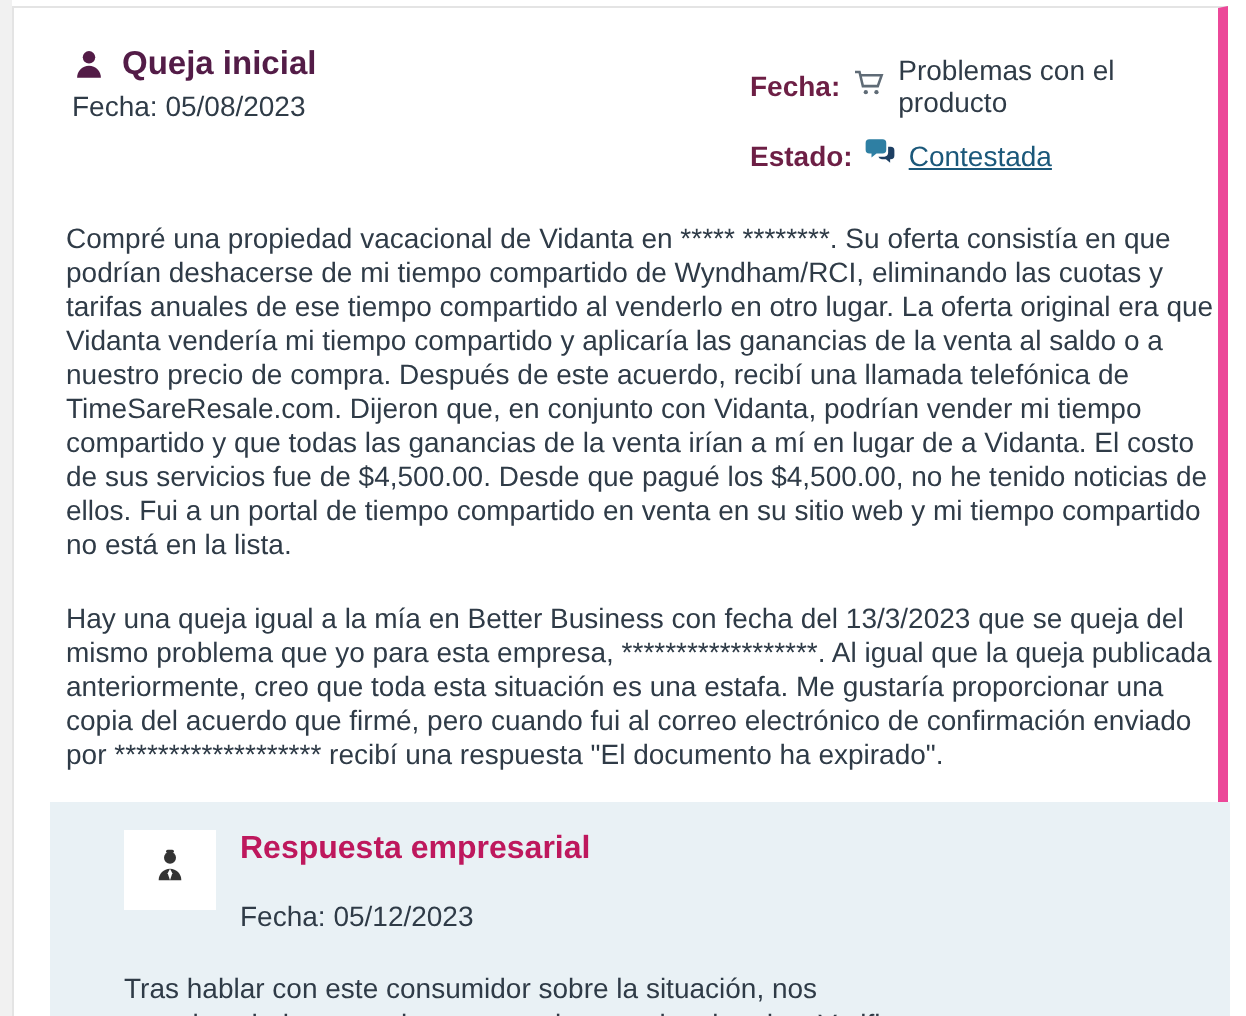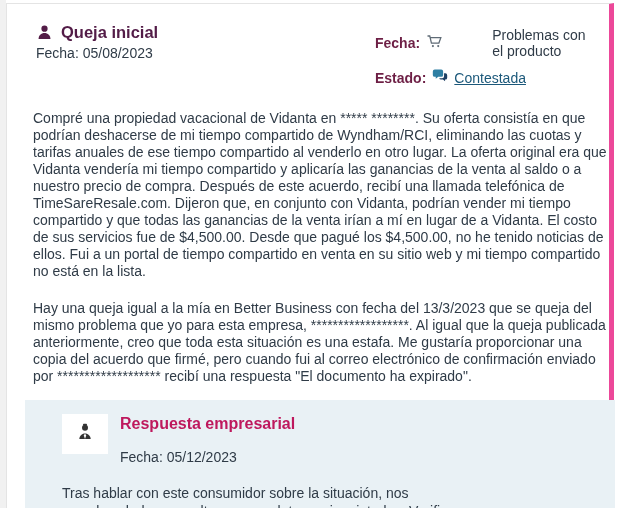--- a/index.html
+++ b/index.html
@@ -36,21 +36,21 @@
   }
   .complaint-date { margin-top: 3px; font-size: 14px; }
   .head-right { width: 212px; padding-top: 4px; }
   .meta-row { display: flex; align-items: center; margin-bottom: 9px; }
   .meta-label {
     font-weight: bold; font-size: 14px;
     color: var(--brand-maroon, #6d1f45);
     margin-right: 6px;
   }
   .meta-row svg { margin-right: 6px; flex: 0 0 auto; }
-  .meta-value { font-size: 14px; margin-left: 43px; }
+  .meta-value { font-size: 14px; }
   .status-link {
     font-size: 14px;
     color: var(--link-blue, #1b587a);
     text-decoration: underline;
     cursor: pointer;
   }
   
   .complaint-body { padding: 14px 20px 0 26px; }
   .para {
     width: 578px;

